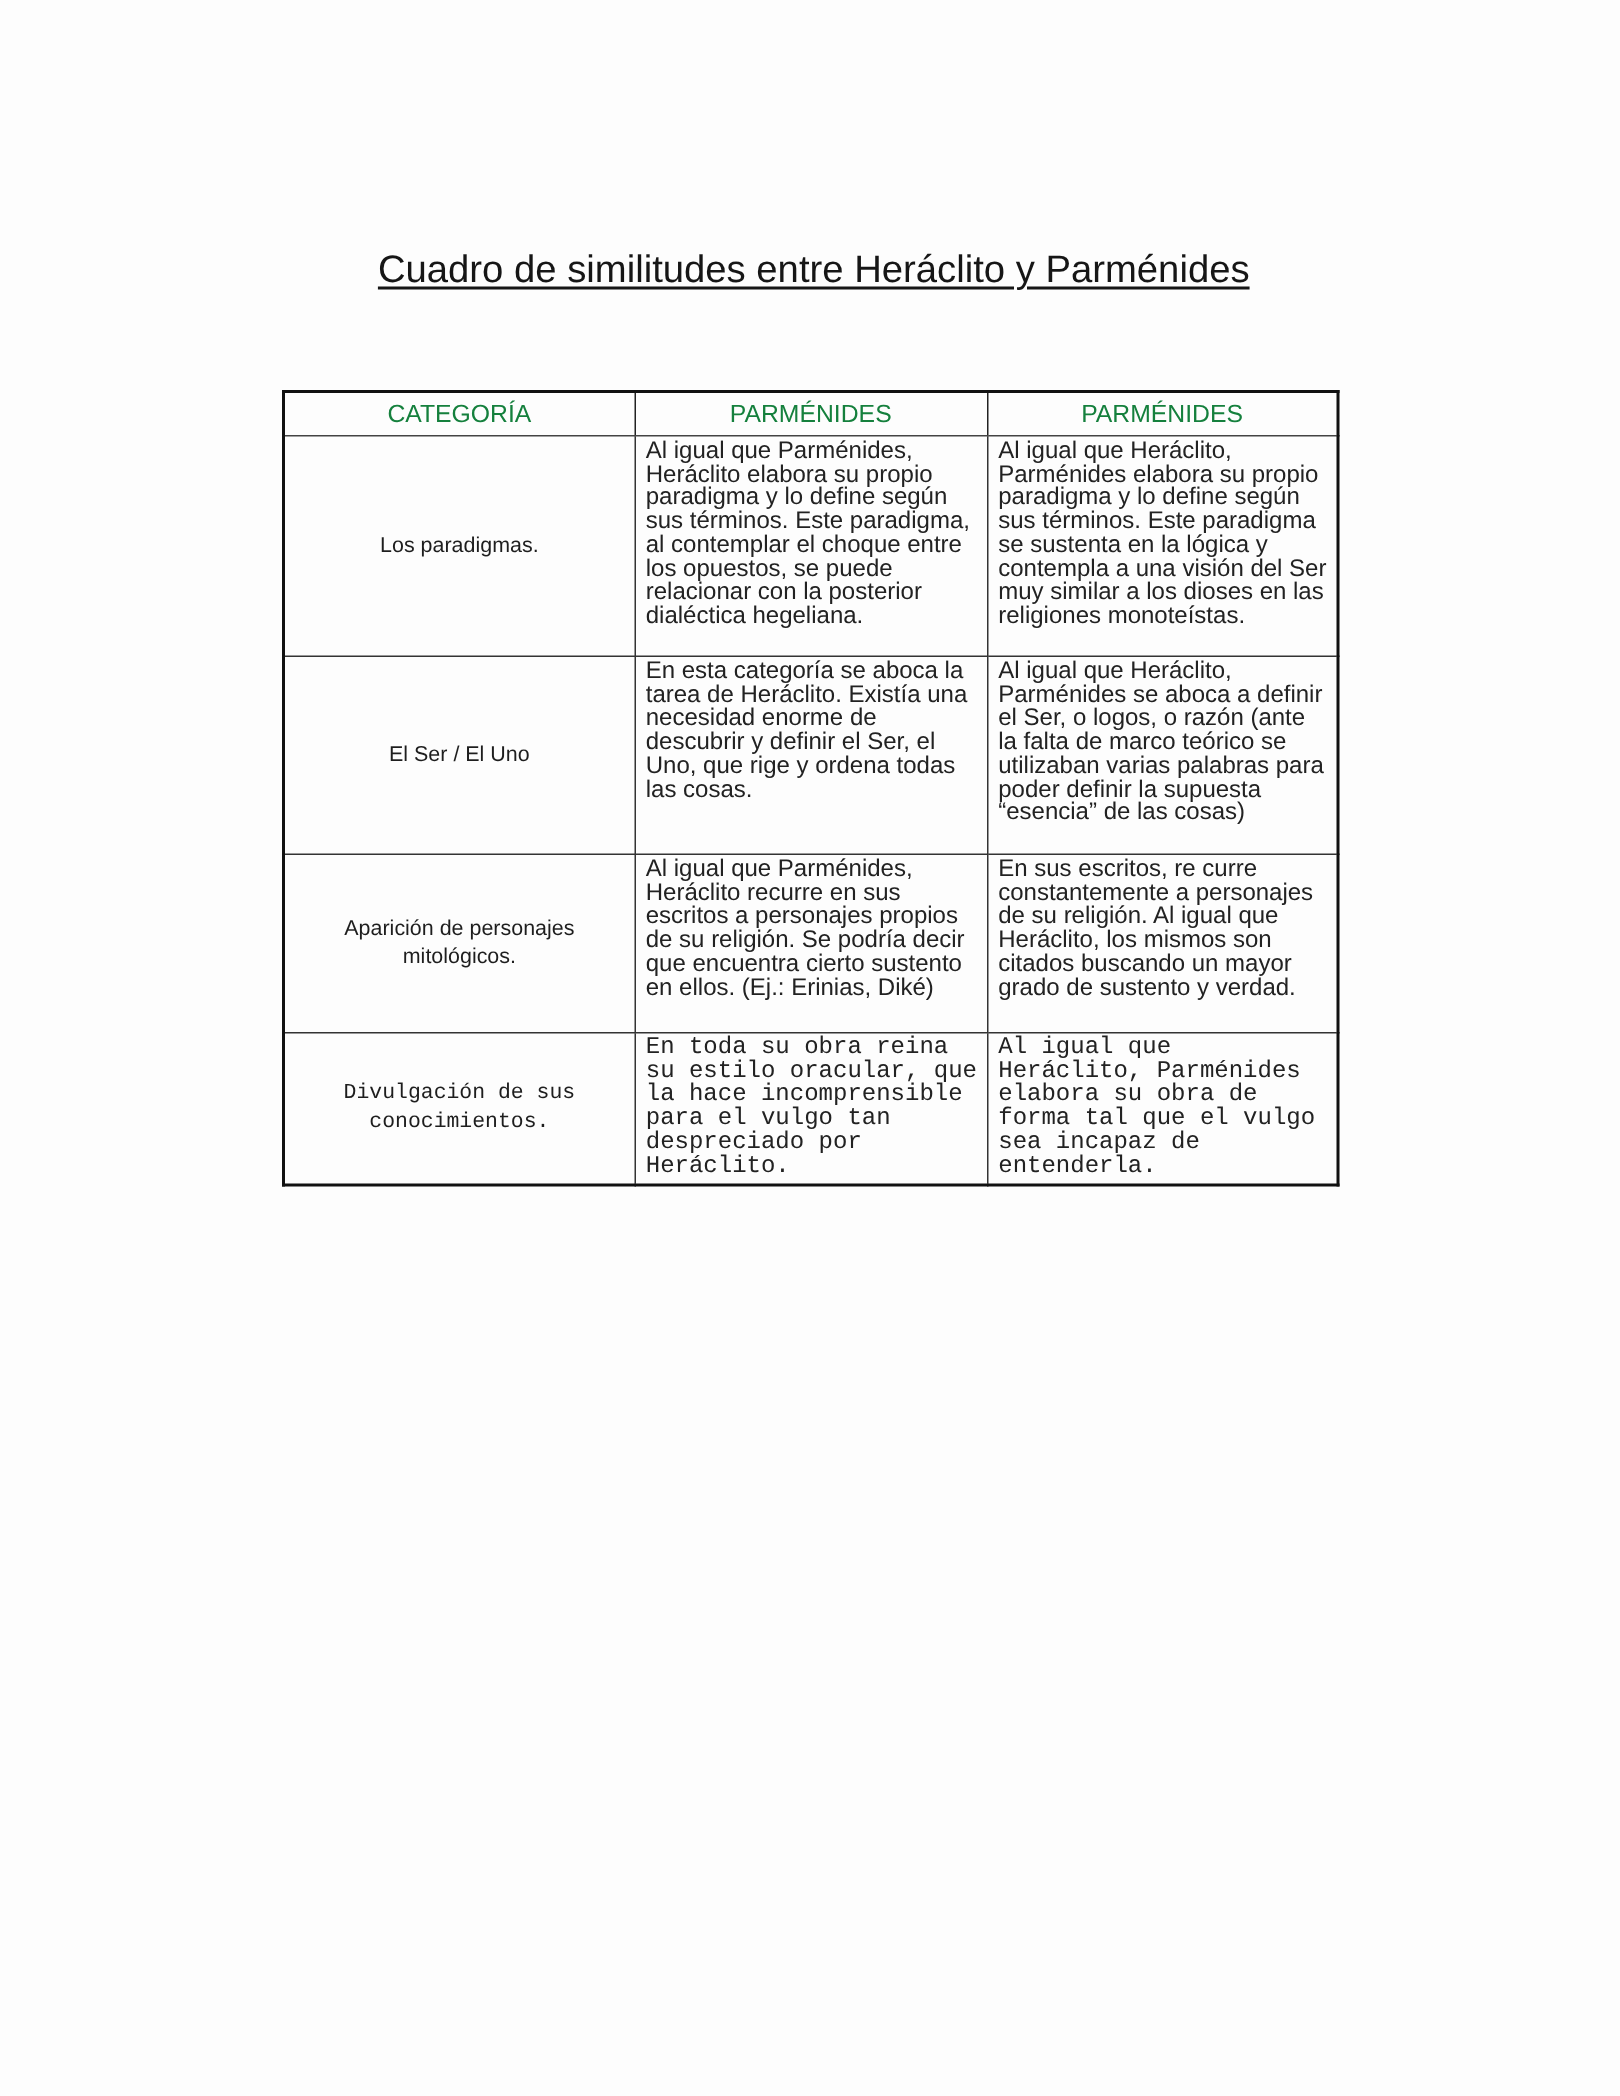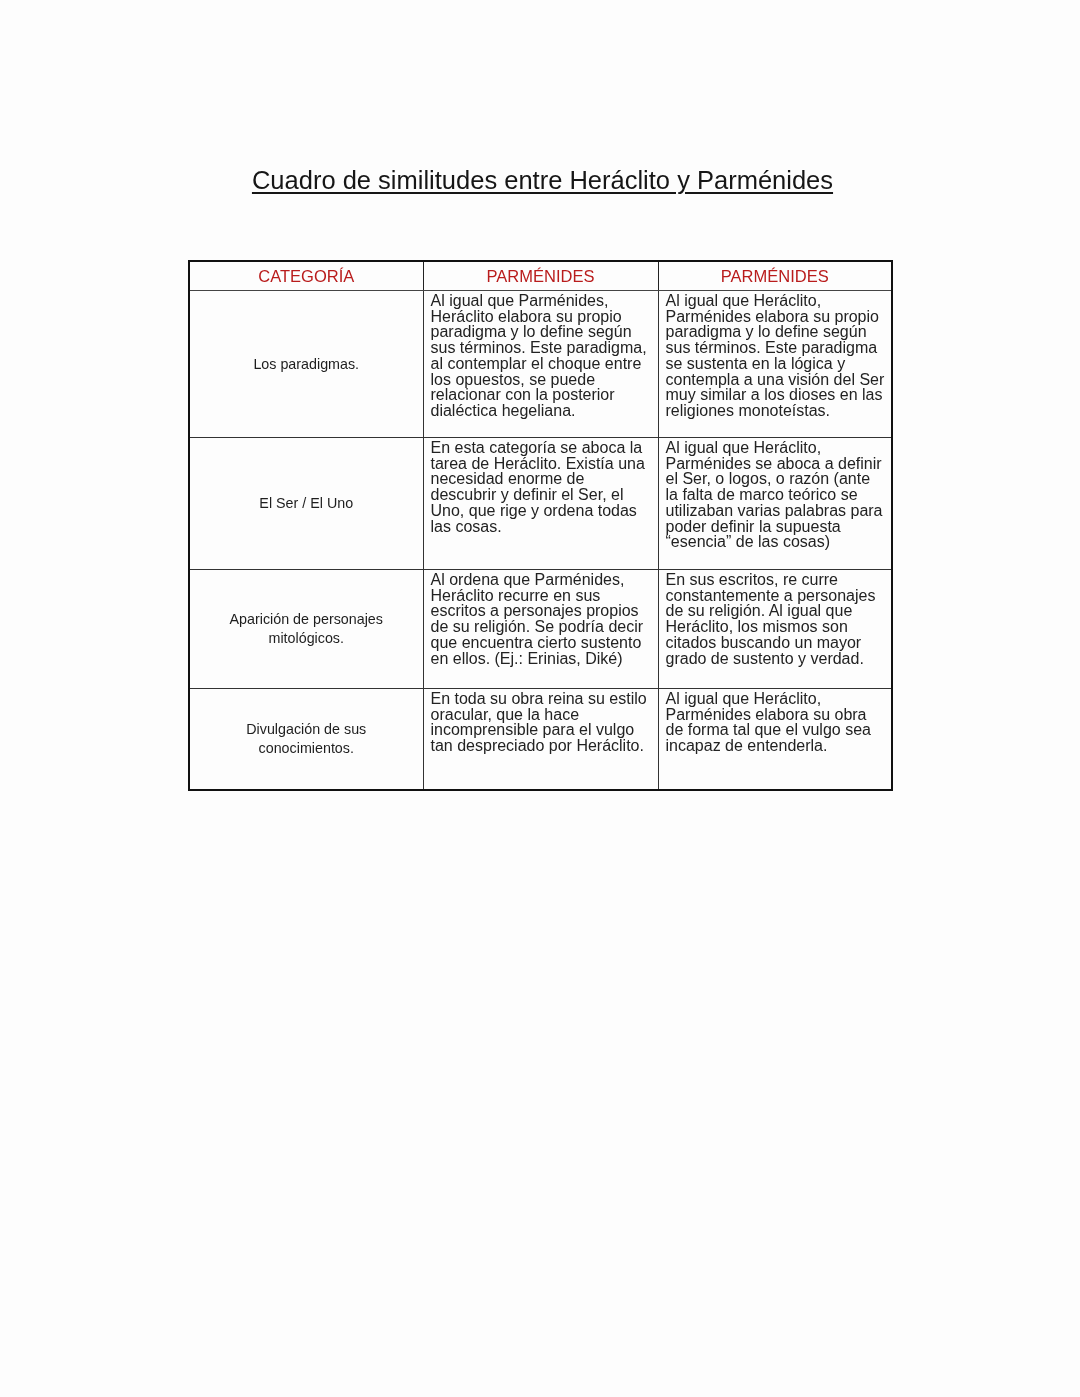--- a/index.html
+++ b/index.html
@@ -45,42 +45,42 @@
     table.comparison col.c3 { width: 234px; }
     table.comparison th {
       border: 1.5px solid #222;
       border-bottom: 1.5px solid #444;
       font-weight: normal;
       font-size: 16.5px;
       height: 28px;
       padding: 0;
       text-align: center;
       vertical-align: middle;
-      color: #b91c1c;
+      color: #15803d;
     }
     table.comparison td {
       border: 1.5px solid #333;
       vertical-align: top;
       padding: 2px 6px 2px 7px;
       font-size: 16px;
       line-height: 15.7px;
       color: #222;
     }
     table.comparison td.category {
       text-align: center;
       vertical-align: middle;
       font-size: 14.3px;
       line-height: 19px;
       padding: 17px 20px;
       color: #1e1e1e;
     }
     tr.row-1 td { height: 112px; }
     tr.row-2 td { height: 97px; }
     tr.row-3 td { height: 84px; }
-    tr.row-4 td { height: 66px; }
+    tr.row-4 td { height: 66px; font-family: Liberation Mono, monospace; }
   </style>
 </head>
 <body>
 
 <h1 class="page-title"><span>Cuadro de similitudes entre Heráclito y Parménides</span></h1>
 
 <table class="comparison">
   <colgroup>
       <col class="c1">
       <col class="c2">
@@ -99,21 +99,21 @@
       <td>Al igual que Parménides, Heráclito elabora su propio paradigma y lo define según sus términos. Este paradigma, al contemplar el choque entre los opuestos, se puede relacionar con la posterior dialéctica hegeliana.</td>
       <td>Al igual que Heráclito, Parménides elabora su propio paradigma y lo define según sus términos. Este paradigma se sustenta en la lógica y contempla a una visión del Ser muy similar a los dioses en las religiones monoteístas.</td>
     </tr>
     <tr class="row-2">
       <td class="category">El Ser / El Uno</td>
       <td>En esta categoría se aboca la tarea de Heráclito. Existía una necesidad enorme de descubrir y definir el Ser, el Uno, que rige y ordena todas las cosas.</td>
       <td>Al igual que Heráclito, Parménides se aboca a definir el Ser, o logos, o razón (ante la falta de marco teórico se utilizaban varias palabras para poder definir la supuesta “esencia” de las cosas)</td>
     </tr>
     <tr class="row-3">
       <td class="category">Aparición de personajes mitológicos.</td>
-      <td>Al ordena que Parménides, Heráclito recurre en sus escritos a personajes propios de su religión. Se podría decir que encuentra cierto sustento en ellos. (Ej.: Erinias, Diké)</td>
+      <td>Al igual que Parménides, Heráclito recurre en sus escritos a personajes propios de su religión. Se podría decir que encuentra cierto sustento en ellos. (Ej.: Erinias, Diké)</td>
       <td>En sus escritos, re curre constantemente a personajes de su religión. Al igual que Heráclito, los mismos son citados buscando un mayor grado de sustento y verdad.</td>
     </tr>
     <tr class="row-4">
       <td class="category">Divulgación de sus conocimientos.</td>
       <td>En toda su obra reina su estilo oracular, que la hace incomprensible para el vulgo tan despreciado por Heráclito.</td>
       <td>Al igual que Heráclito, Parménides elabora su obra de forma tal que el vulgo sea incapaz de entenderla.</td>
     </tr>
   </tbody>
 </table>
 

